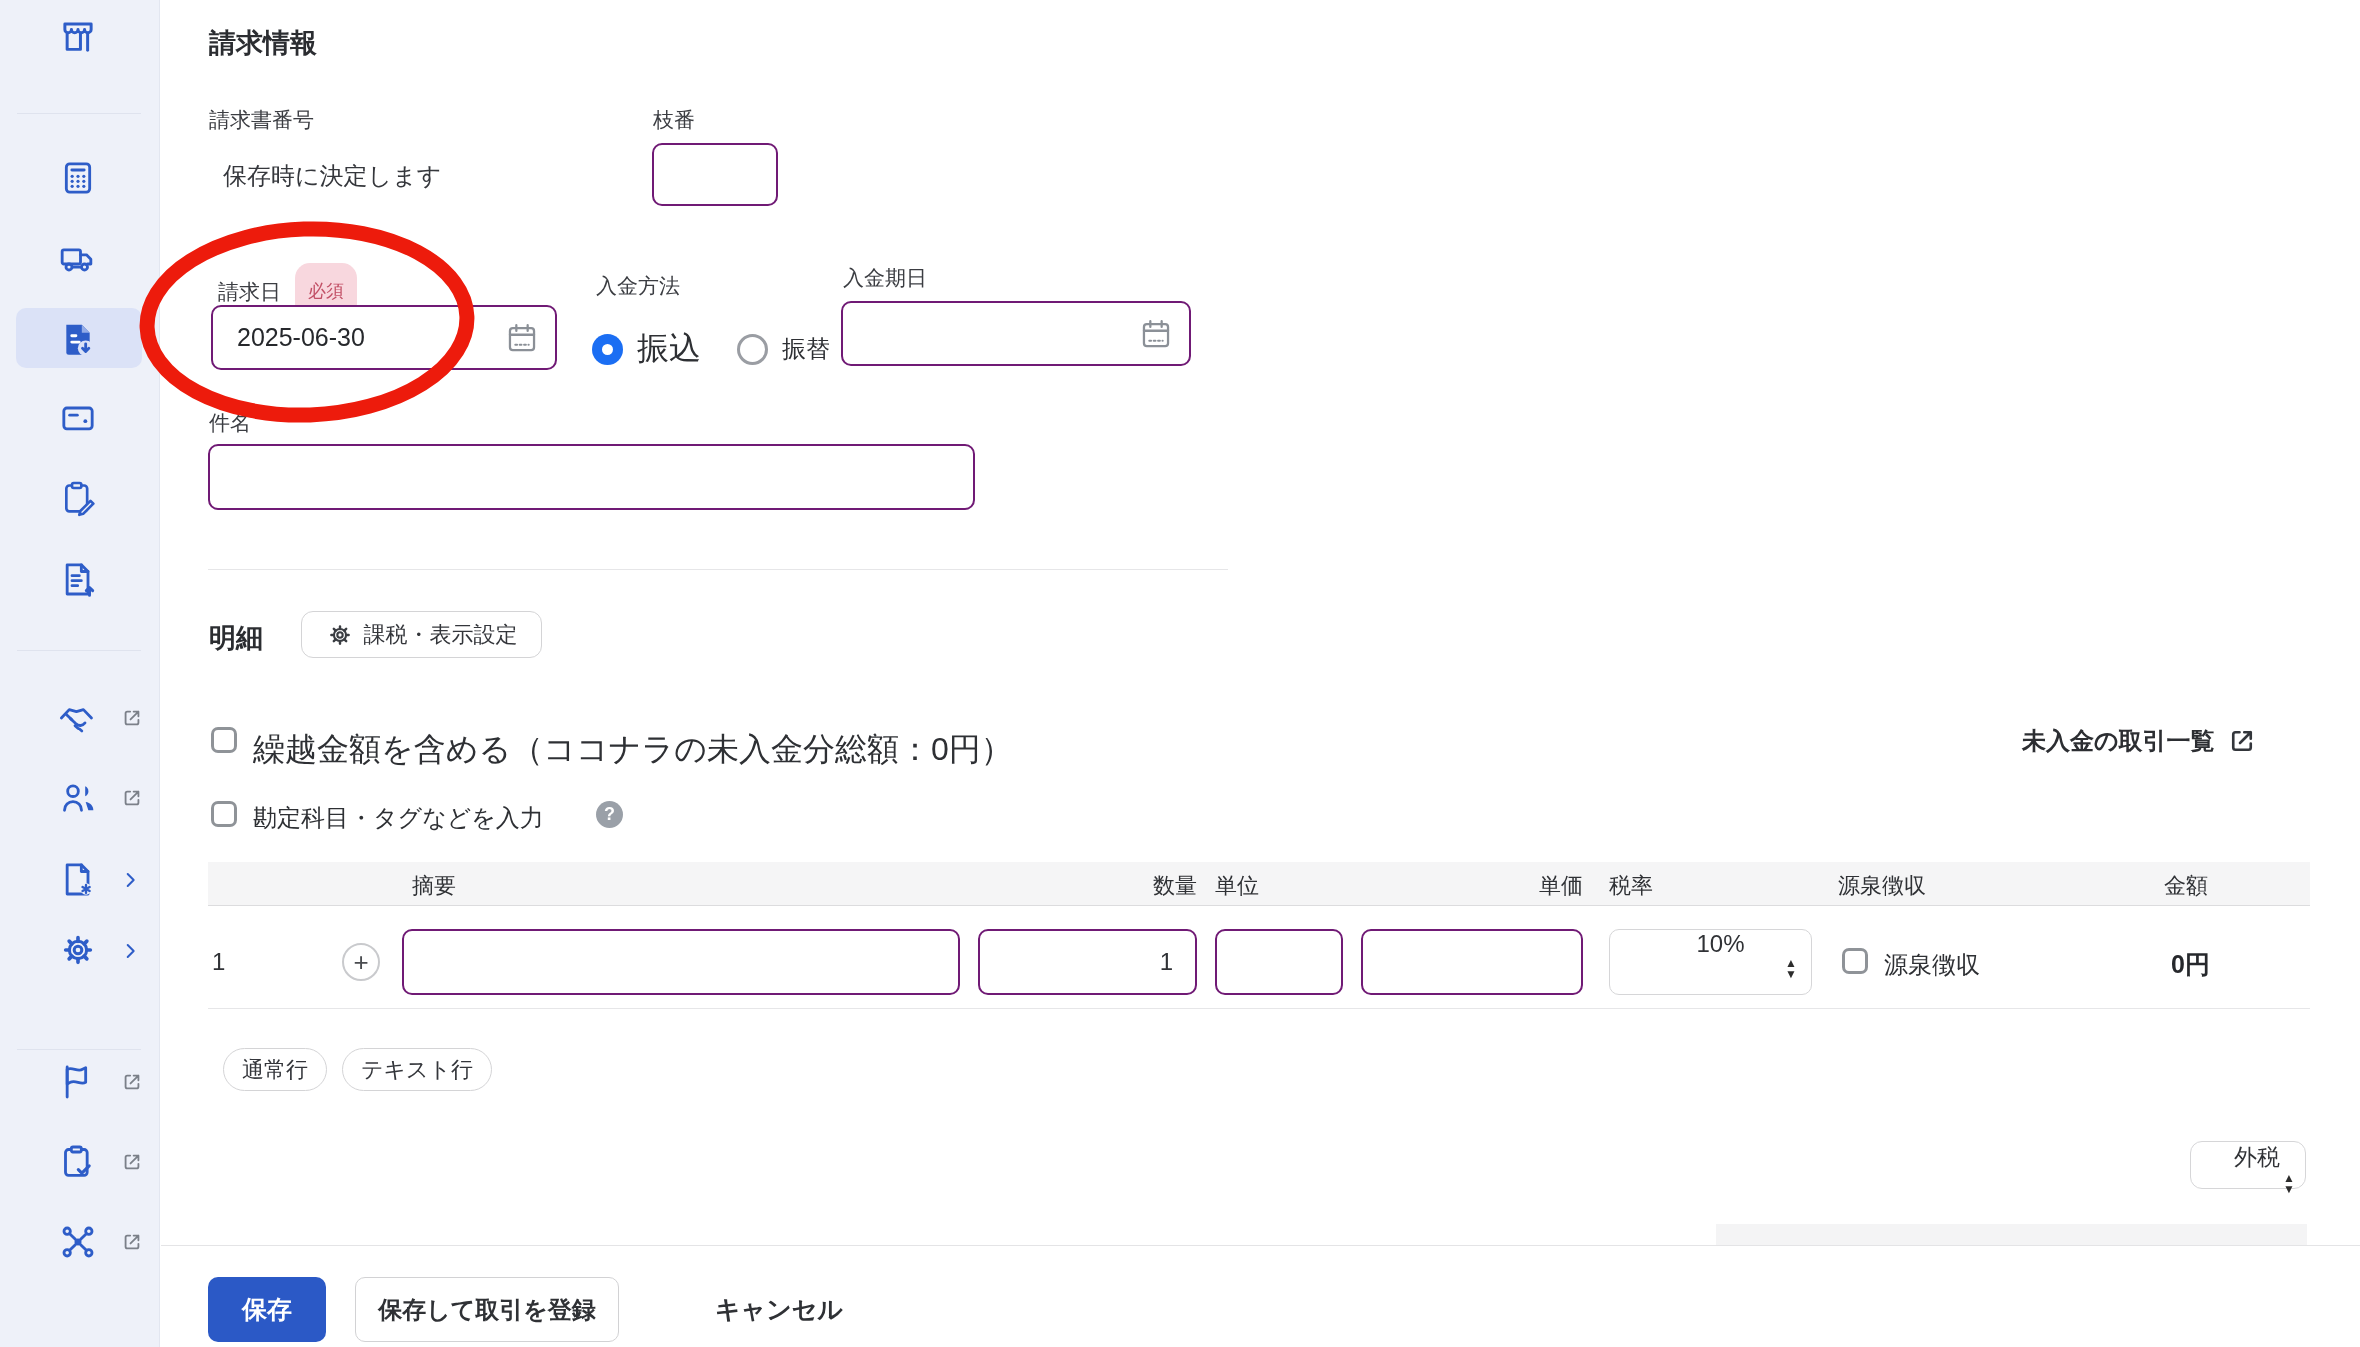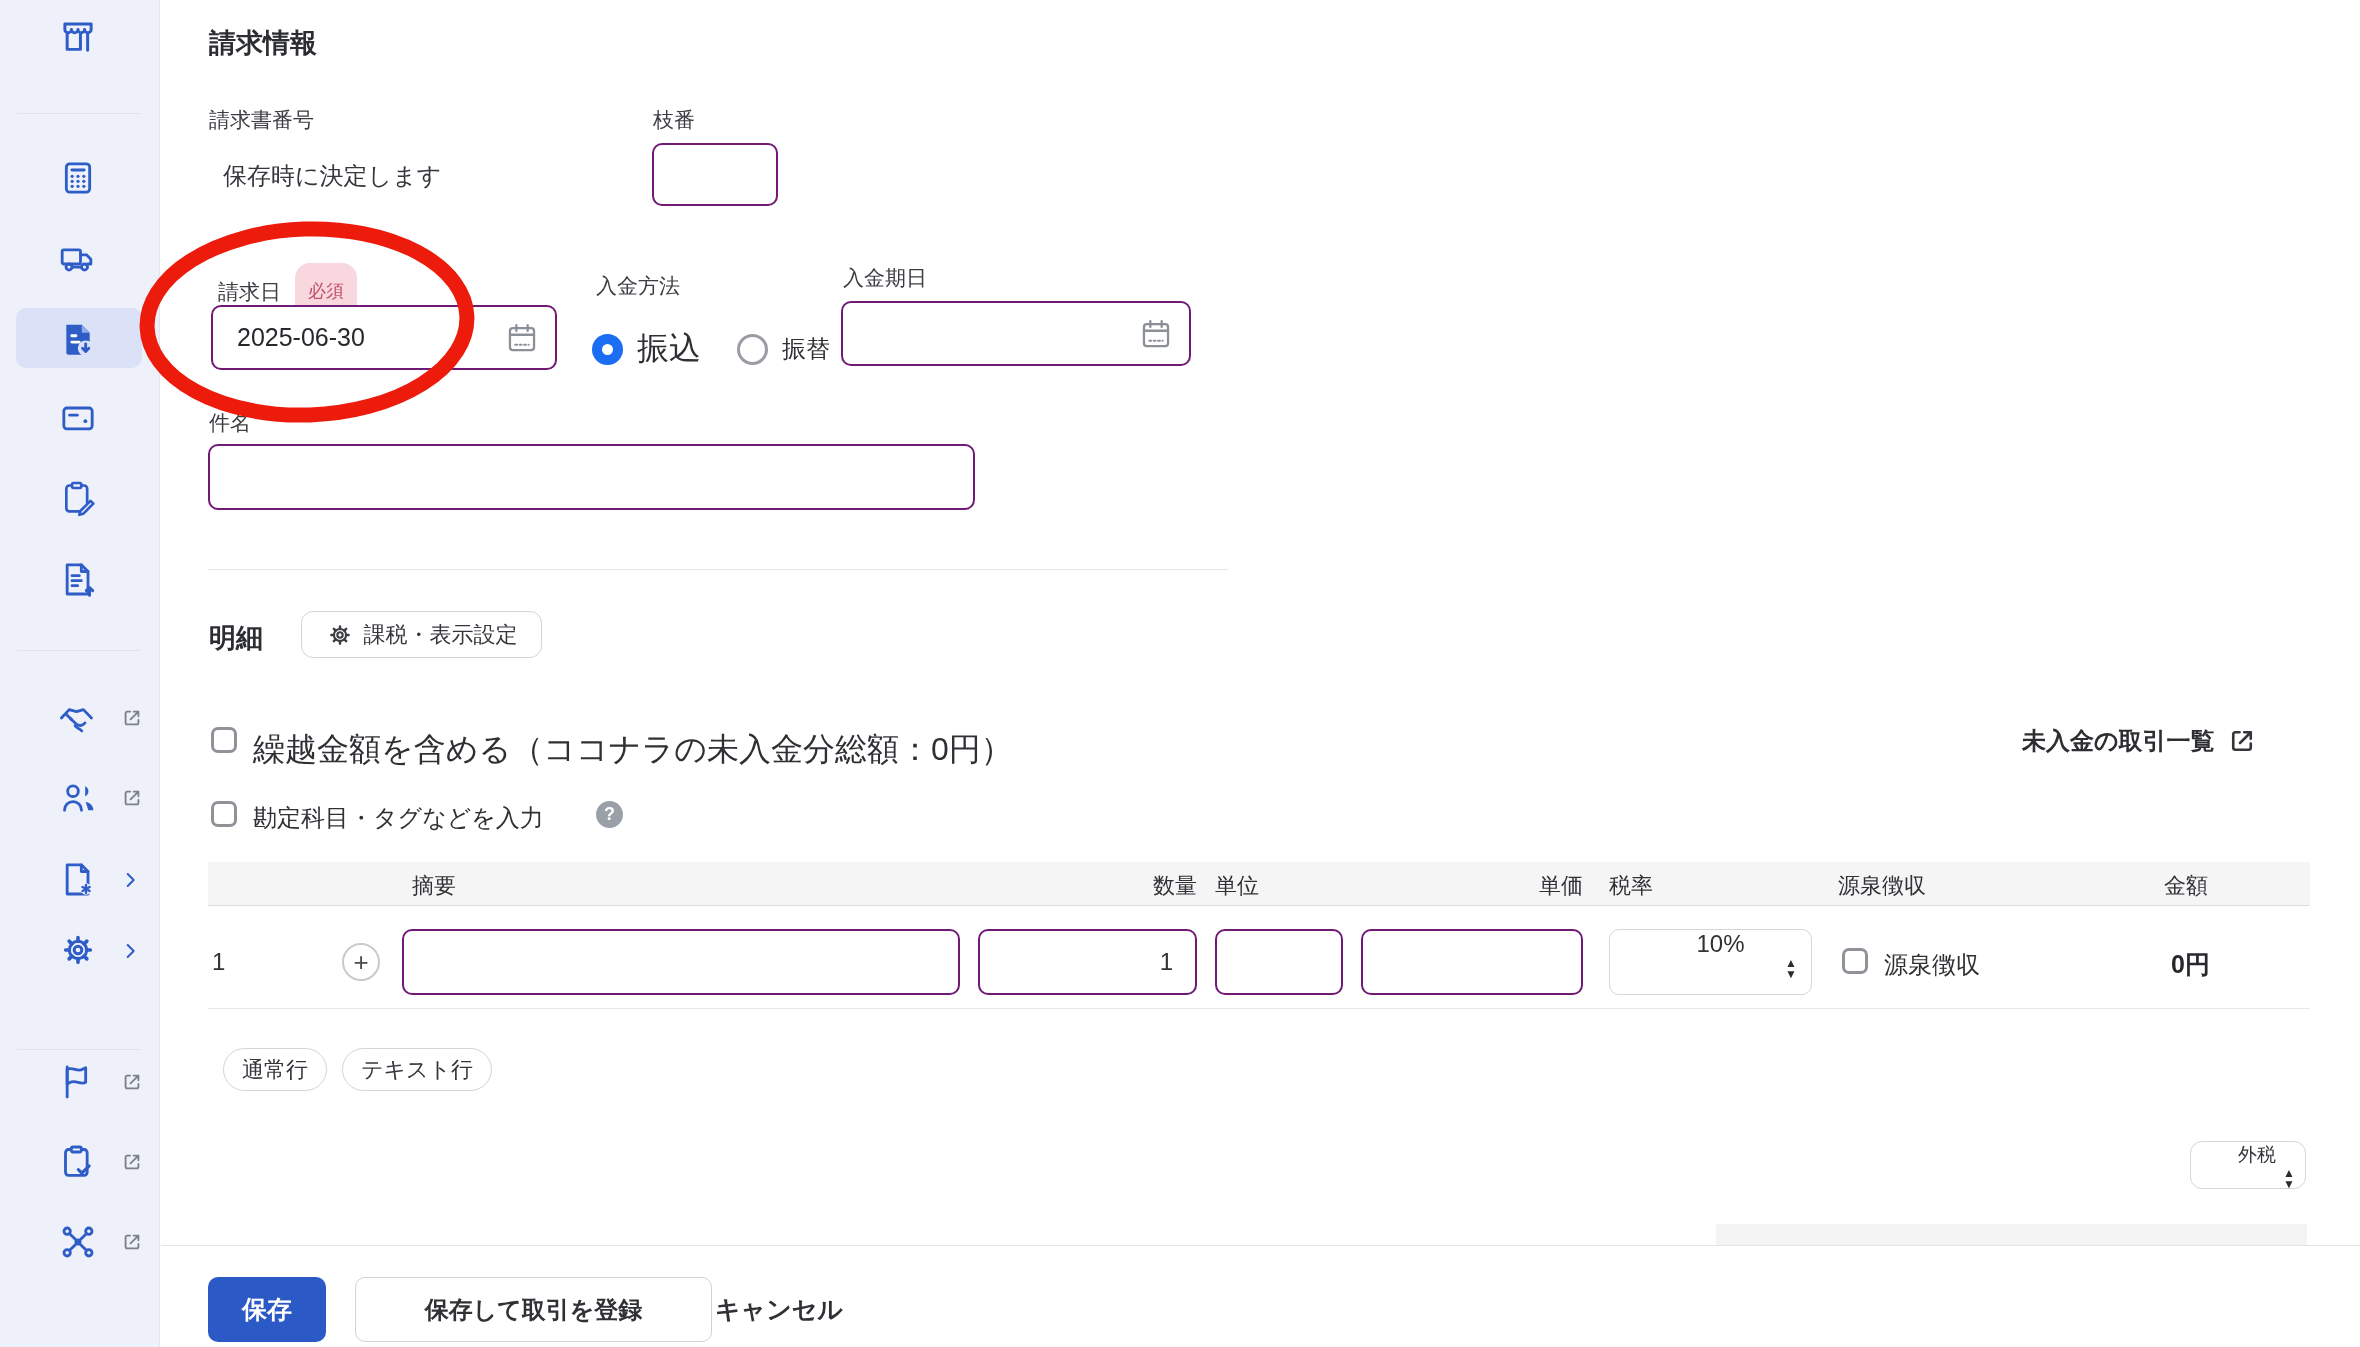--- a/index.html
+++ b/index.html
@@ -59,21 +59,21 @@
     text-align:center; cursor:pointer; }
 
   .totals-strip { position:absolute; left:1716px; top:1224px; width:591px; height:40px;
     background:#f4f4f5; z-index:1; }
 
   .bottom-bar { position:absolute; left:161px; top:1245px; width:2199px; height:102px;
     background:#fff; border-top:1px solid #e4e4e6; z-index:30; }
   .btn-primary { position:absolute; left:47px; top:31px; width:118px; height:65px;
     background:#2b59c6; border:none; border-radius:10px; color:#fff; font-size:25px;
     font-weight:600; cursor:pointer; font-family:inherit; }
-  .btn-secondary { position:absolute; left:194px; top:31px; width:357px; height:65px;
+  .btn-secondary { position:absolute; left:194px; top:31px; width:264px; height:65px;
     background:#fff; border:1px solid #d2d2d4; border-radius:10px; color:#2f3135; font-size:24px;
     font-weight:600; cursor:pointer; font-family:inherit; }
   .btn-text { position:absolute; left:554px; top:31px; height:65px; display:flex;
     align-items:center; background:none; border:none; color:#2f3135; font-size:25px;
     font-weight:600; cursor:pointer; font-family:inherit; }
 
   .annotation { position:absolute; left:128px; top:212px; z-index:60; pointer-events:none; }
 
   .link-row { position:absolute; display:flex; align-items:center; gap:12px; cursor:pointer; }
   .link-row span { font-size:24px; font-weight:600; color:#2c2e32; }
@@ -398,21 +398,21 @@
   <div class="cbx" style="left:1842px; top:948px"></div>
   <div class="abs" style="left:1884px; top:949px; font-size:24px; color:#2e3034">源泉徴収</div>
   <div class="abs" style="left:2100px; top:948px; width:110px; text-align:right; font-size:25px; font-weight:700; color:#26282c">0円</div>
 
   <div class="hr" style="left:208px; top:1008px; width:2102px"></div>
 
   <button class="pill-btn" style="left:223px; top:1048px; width:104px; height:43px">通常行</button>
   <button class="pill-btn" style="left:342px; top:1048px; width:150px; height:43px">テキスト行</button>
 
   <div class="select" style="left:2190px; top:1141px; width:116px; height:48px; border-radius:12px">
-    <span style="font-size:19px; color:#303236; padding-left:18px">外税</span>
+    <span style="font-size:23px; color:#303236; padding-left:18px">外税</span>
     <span class="sel-arrows" style="padding-right:10px">
         <span>▲</span>
         <span>▼</span>
       </span>
   </div>
 
   <div class="totals-strip"></div>
 
   <footer class="bottom-bar">
     <button class="btn-primary">保存</button>

